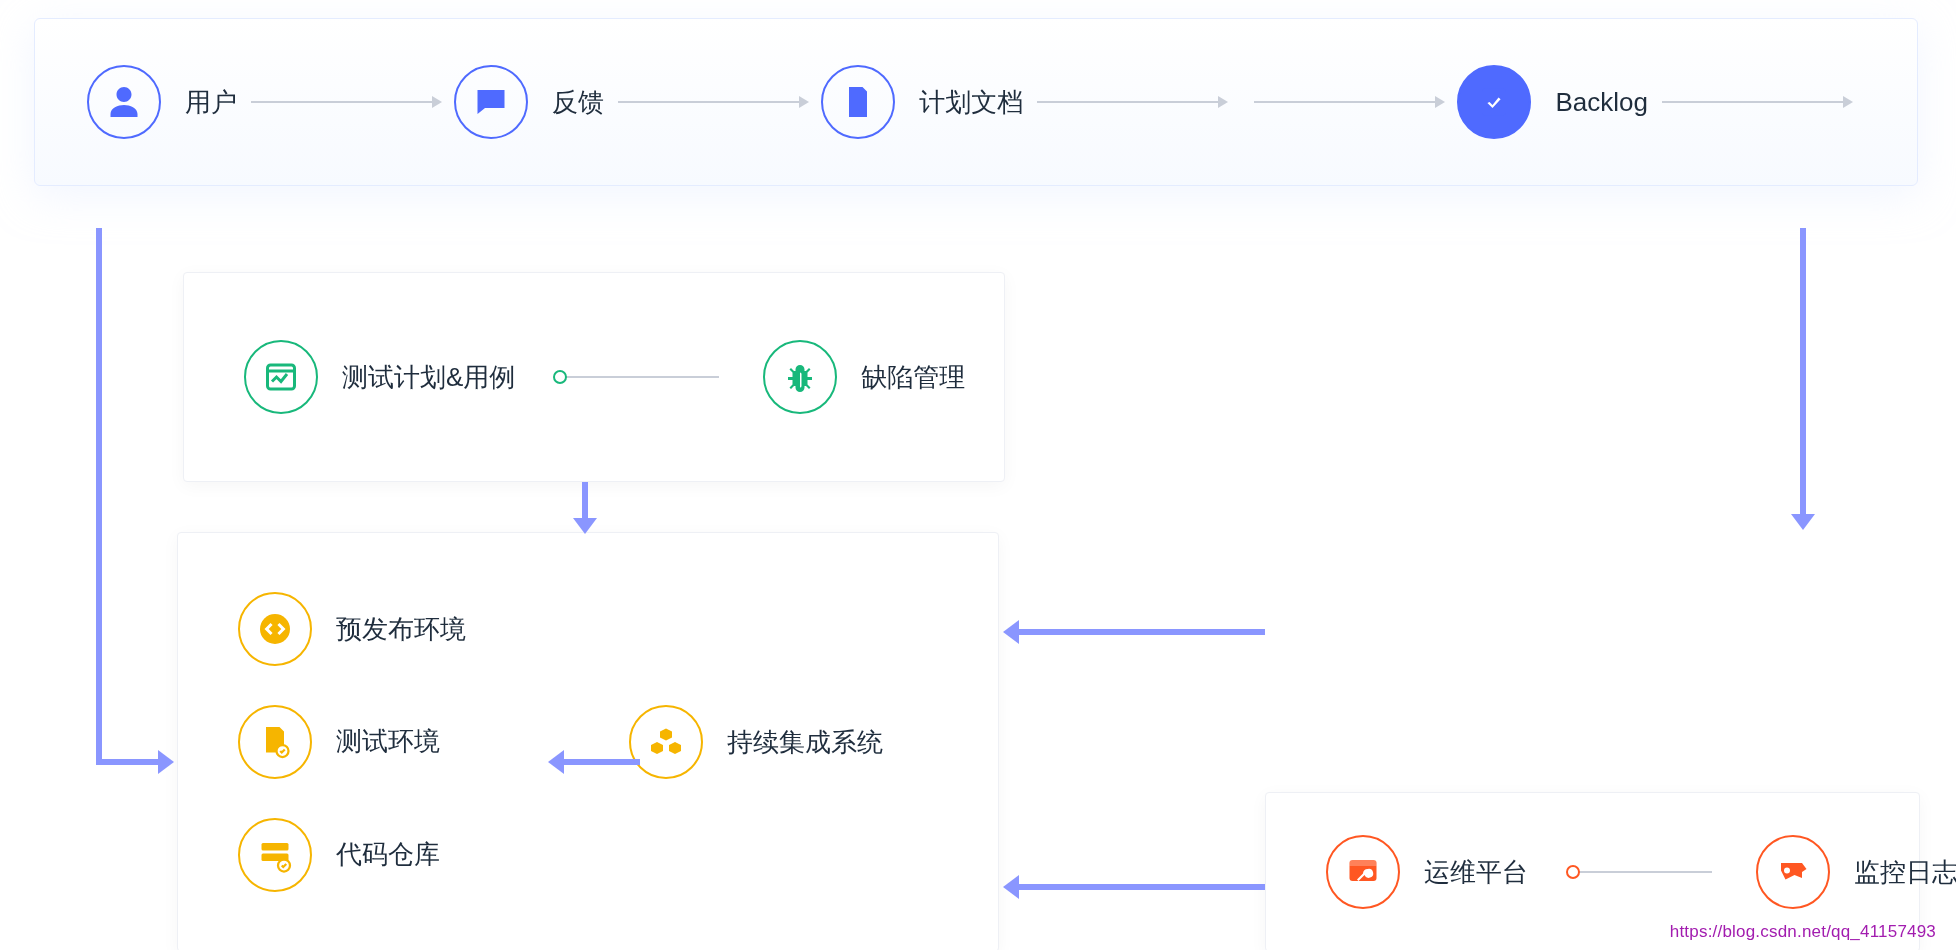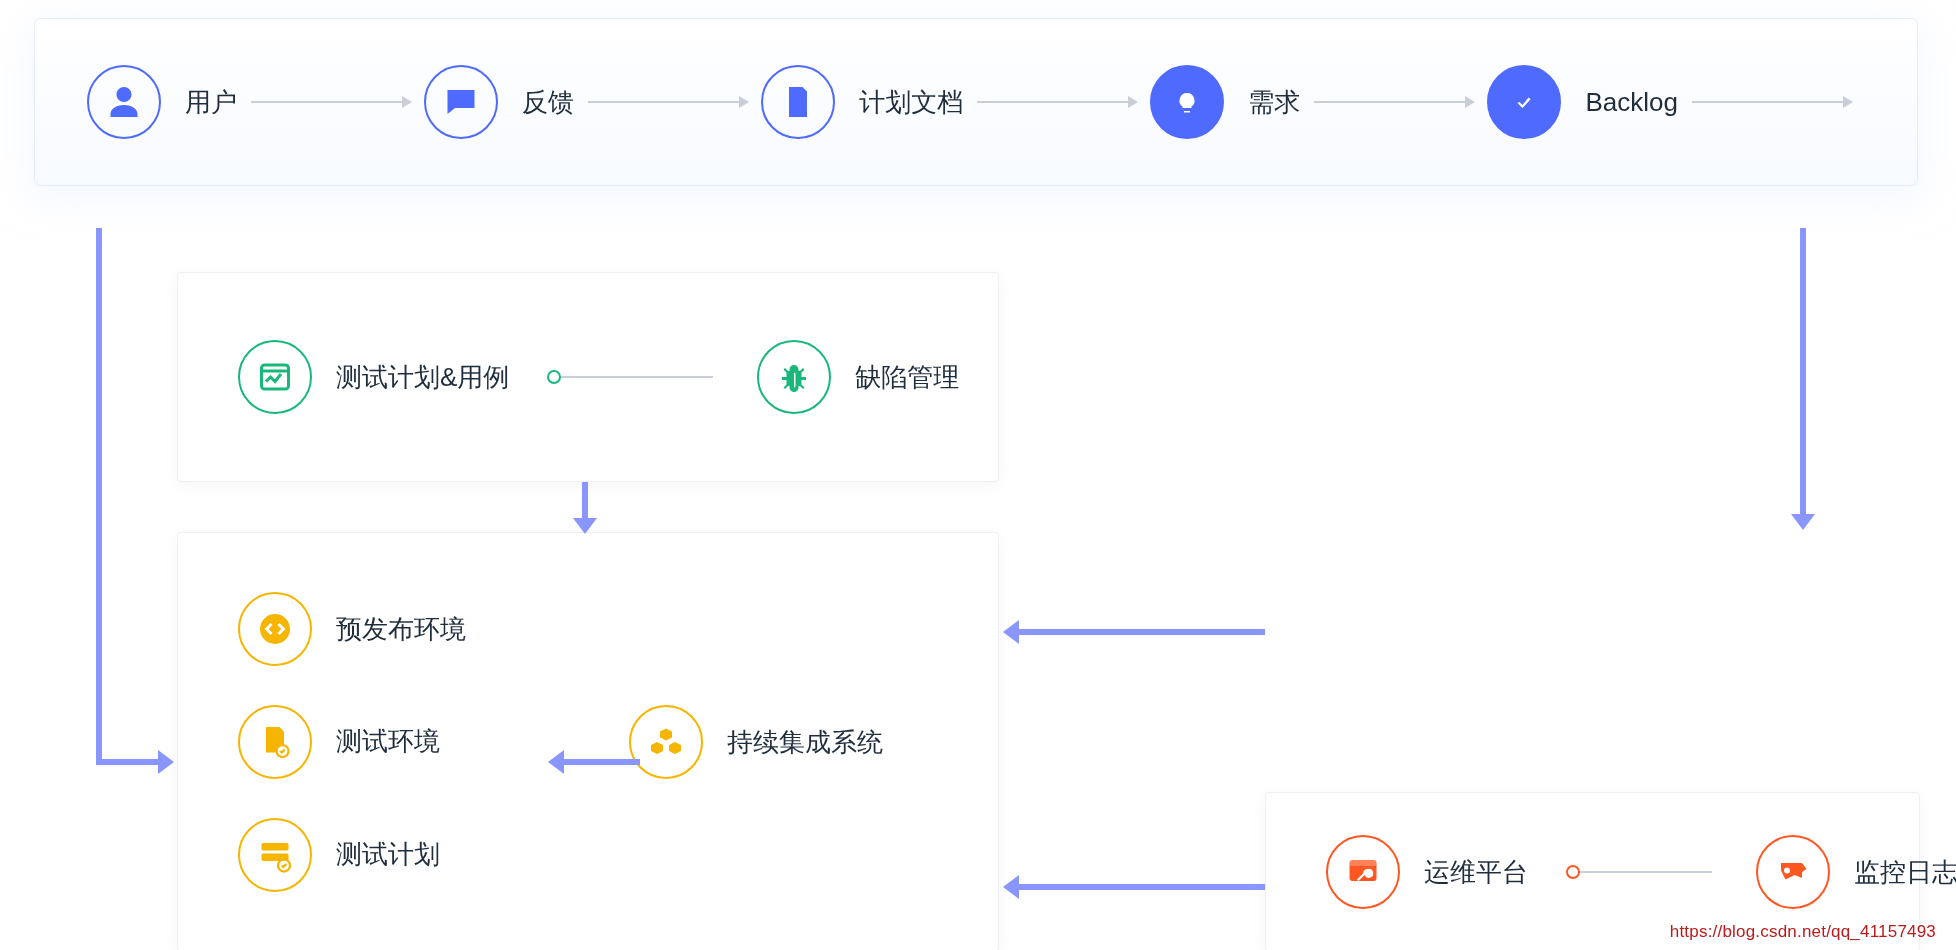--- a/index.html
+++ b/index.html
@@ -27,21 +27,21 @@
     }
 
     
     .card {
       position: absolute;
       background: #fff;
       border: 1px solid #eef0f5;
       border-radius: 4px;
       box-shadow: 0 4px 18px rgba(0,0,0,0.04);
     }
-    #card-test { left: 177px; top: 272px; width: 822px; height: 210px; }
+    #card-test { left: 183px; top: 272px; width: 822px; height: 210px; }
     #card-env  { left: 177px; top: 532px; width: 822px; height: 420px; }
     #card-code { left: 1265px; top: 532px; width: 655px; height: 210px; }
     #card-ops  { left: 1265px; top: 792px; width: 655px; height: 160px; }
 
     .row { display: flex; align-items: center; }
     .node { display: inline-flex; align-items: center; gap: 24px; }
     .node-label { font-size: 26px; color: #1f2d3d; white-space: nowrap; }
 
     .icon-circle {
       width: 74px; height: 74px; border-radius: 50%;
@@ -95,21 +95,21 @@
     .flow.arrowD::after { bottom: -12px; left: -9px; border-top: 16px solid #8a96ff; border-left: 12px solid transparent; border-right: 12px solid transparent; }
     .flow.arrowL::after { left: -12px; top: -9px; border-right: 16px solid #8a96ff; border-top: 12px solid transparent; border-bottom: 12px solid transparent; }
 
     .card .row { padding: 0 60px; height: 100%; justify-content: flex-start; gap: 30px; }
     #card-env .env-stack { display: flex; flex-direction: column; justify-content: space-around; height: 100%; padding: 40px 0; }
     #card-env { display: flex; }
     #card-env .left-col  { width: 55%; padding-left: 60px; }
     #card-env .right-col { width: 45%; display:flex; align-items:center; }
     #card-code .row, #card-ops .row { justify-content: space-between; }
 
-    .watermark { position:absolute; right: 20px; bottom: 8px; font-size: 17px; color: #b91c1c; letter-spacing: 0.2px; }
+    .watermark { position:absolute; right: 20px; bottom: 8px; font-size: 17px; color: #a21caf; letter-spacing: 0.2px; }
   </style>
 </head>
 <body>
 
 <div class="canvas">
 
   <div id="card-top" class="top-card">
     <div class="node">
       <span class="icon-circle c-blue">
         <svg viewBox="0 0 24 24" fill="currentColor">
@@ -130,29 +130,20 @@
     <div class="arrow"></div>
     <div class="node">
       <span class="icon-circle c-blue">
         <svg viewBox="0 0 24 24" fill="currentColor">
             <path d="M6 2h9l3 3v17H6V2zm2 8h8v2H8v-2zm0 4h8v2H8v-2z"></path>
           </svg>
       </span>
       <span class="node-label">计划文档</span>
     </div>
     <div class="arrow"></div>
-    <div class="node">
-      <span class="icon-circle c-blue solid">
-        <svg viewBox="0 0 24 24" fill="#fff">
-            <rect x="4" y="4" width="16" height="16" rx="3" fill="#4f6aff"></rect>
-            <path fill="#fff" d="M12 6a5 5 0 0 0-3 9v1h6v-1a5 5 0 0 0-3-9zm-2 12h4v1h-4v-1z"></path>
-          </svg>
-      </span>
-      <span class="node-label">需求</span>
-    </div>
     <div class="arrow"></div>
     <div class="node">
       <span class="icon-circle c-blue solid">
         <svg viewBox="0 0 24 24">
             <rect x="4" y="3" width="16" height="18" rx="2" fill="#4f6aff"></rect>
             <path fill="#fff" d="M9 12l2 2 4-5 1.4 1.2L11 16l-3.4-3.4z"></path>
           </svg>
       </span>
       <span class="node-label">Backlog</span>
     </div>
@@ -205,21 +196,21 @@
       </div>
       <div class="node">
         <span class="icon-circle c-yellow">
           <svg viewBox="0 0 24 24" fill="currentColor">
               <rect x="3" y="4" width="18" height="5" rx="1"></rect>
               <rect x="3" y="11" width="18" height="5" rx="1"></rect>
               <circle cx="18" cy="19" r="4" fill="#fff" stroke="currentColor" stroke-width="1.5"></circle>
               <path stroke="currentColor" stroke-width="1.5" fill="none" d="M16.5 19l1 1 2-2"></path>
             </svg>
         </span>
-        <span class="node-label">测试计划</span>
+        <span class="node-label">代码仓库</span>
       </div>
     </div>
     <div class="right-col">
       <div class="node">
         <span class="icon-circle c-yellow">
           <svg viewBox="0 0 24 24" fill="currentColor">
               <path d="M12 3l4 2v4l-4 2-4-2V5l4-2zM6 12l4 2v4l-4 2-4-2v-4l4-2zm12 0l4 2v4l-4 2-4-2v-4l4-2z"></path>
             </svg>
         </span>
         <span class="node-label">持续集成系统</span>

